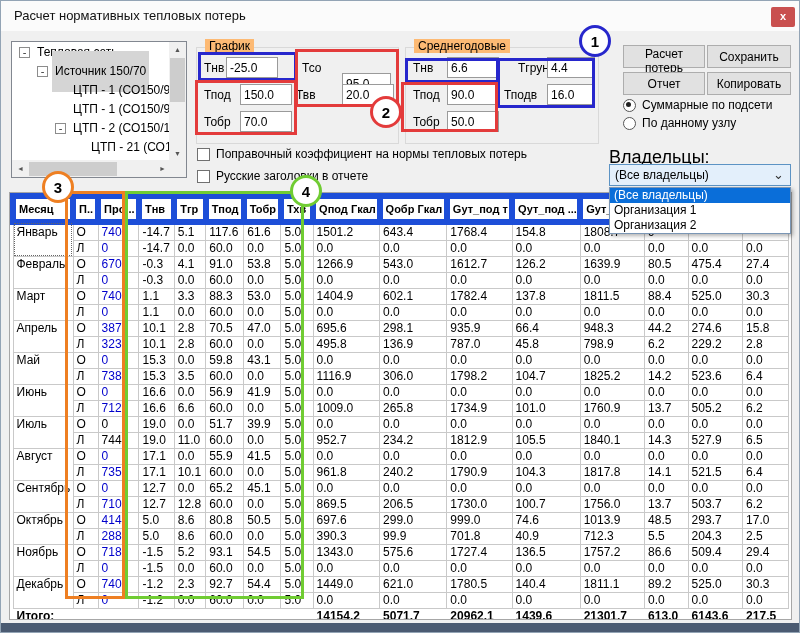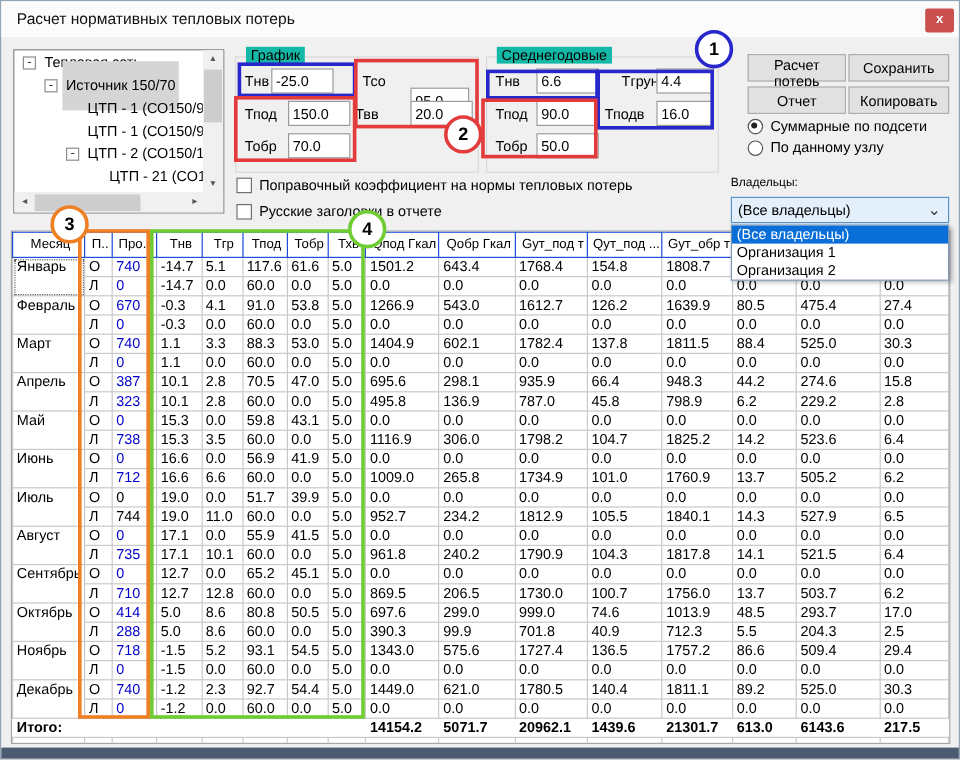--- a/index.html
+++ b/index.html
@@ -17,44 +17,44 @@
   .exp-spacer{display:inline-block;width:15px;flex:0 0 15px;}
   .tree-label{padding:11px 3px;}
   .tree-label.selected{background:#d5d5d5;}
   .vscroll{position:absolute;right:0;top:0;width:17px;height:119px;background:#f0f0f0;}
   .hscroll{position:absolute;left:0;bottom:0;height:17px;width:158px;background:#f0f0f0;}
   .sb-btn{position:absolute;background:#f0f0f0;color:#555;font-size:7px;text-align:center;line-height:15px;width:15px;height:15px;}
   .sb-thumb{position:absolute;background:#cdcdcd;}
   .sb-corner{position:absolute;right:0;bottom:0;width:17px;height:17px;background:#f0f0f0;}
   
   .group{position:absolute;border:1px solid #d9d9d9;box-sizing:border-box;}
-  .group-legend{position:absolute;top:-9px;left:8px;background:#14b8a6;padding:0 4px;font-size:12px;color:#000;}
+  .group-legend{position:absolute;top:-9px;left:8px;background:#fdba74;padding:0 4px;font-size:12px;color:#000;}
   .fld-label{position:absolute;font-size:12px;color:#000;}
   .fld{position:absolute;height:21px;border:1px solid #9a9a9a;background:#fff;font-size:12px;
     font-family:"Liberation Sans",sans-serif;padding:0 3px;box-sizing:border-box;}
   
   .btn{position:absolute;background:#e1e1e1;border:1px solid #adadad;font-size:12px;
     font-family:"Liberation Sans",sans-serif;color:#000;cursor:pointer;}
   .radio-row,.check-row{position:absolute;display:flex;align-items:center;font-size:12px;}
   .radio{width:13px;height:13px;border:1px solid #555;border-radius:50%;background:#fff;margin-right:6px;position:relative;flex:0 0 13px;box-sizing:border-box;}
   .radio.on::after{content:"";position:absolute;left:2px;top:2px;width:5px;height:5px;border-radius:50%;background:#222;}
   .checkbox{width:13px;height:13px;border:1px solid #707070;background:#fff;margin-right:6px;flex:0 0 13px;box-sizing:border-box;}
-  .owners-label{position:absolute;font-size:10px;text-align:center;}
+  .owners-label{position:absolute;font-size:18px;text-align:center;}
   .combo{position:absolute;left:608px;top:163px;width:182px;height:22px;background:#e3effb;border:1px solid #5c93c4;
     box-sizing:border-box;font-size:12px;line-height:20px;padding-left:5px;z-index:45;}
   .combo .chev{position:absolute;right:6px;top:0;color:#333;font-size:13px;}
   .combo-list{position:absolute;left:608px;top:186px;width:182px;background:#fff;border:1px solid #7a96b5;
     box-sizing:border-box;z-index:50;box-shadow:2px 2px 4px rgba(0,0,0,.3);}
   .combo-item{height:15px;line-height:15px;font-size:12px;padding-left:4px;white-space:nowrap;overflow:hidden;}
   .combo-item.sel{background:#0a6ed9;color:#fff;}
   
   .grid-wrap{position:absolute;left:8px;top:191px;width:783px;height:428px;background:#fff;border:1px solid #a7a7a7;
     box-sizing:border-box;overflow:hidden;}
   table.grid{border-collapse:collapse;table-layout:fixed;}
-  .grid th{font-weight:normal;font-size:11px;text-align:center;padding:0 0 0 3px;height:20px;border:1px solid #1d4ed8;
+  .grid th{font-weight:bold;font-size:11px;text-align:left;padding:0 0 0 3px;height:20px;border:6px solid #1d4ed8;
     white-space:nowrap;overflow:hidden;background:#fff;}
   .grid td{font-size:12px;padding:0 0 0 3px;height:15px;line-height:15px;border:1px solid #c9c9c9;
     white-space:nowrap;overflow:hidden;vertical-align:top;}
   .grid td.month{vertical-align:top;}
   .grid td.focus{outline:1px dotted #666;outline-offset:-2px;margin-top:44px;}
   .grid td.pro{color:#0000cc;}
   .grid td.pro.black{color:#000;}
   .grid tr.total td{border-left:1px solid transparent;border-right:1px solid transparent;font-weight:bold;}
   .grid tr.total td:first-child{font-weight:bold;}
   

